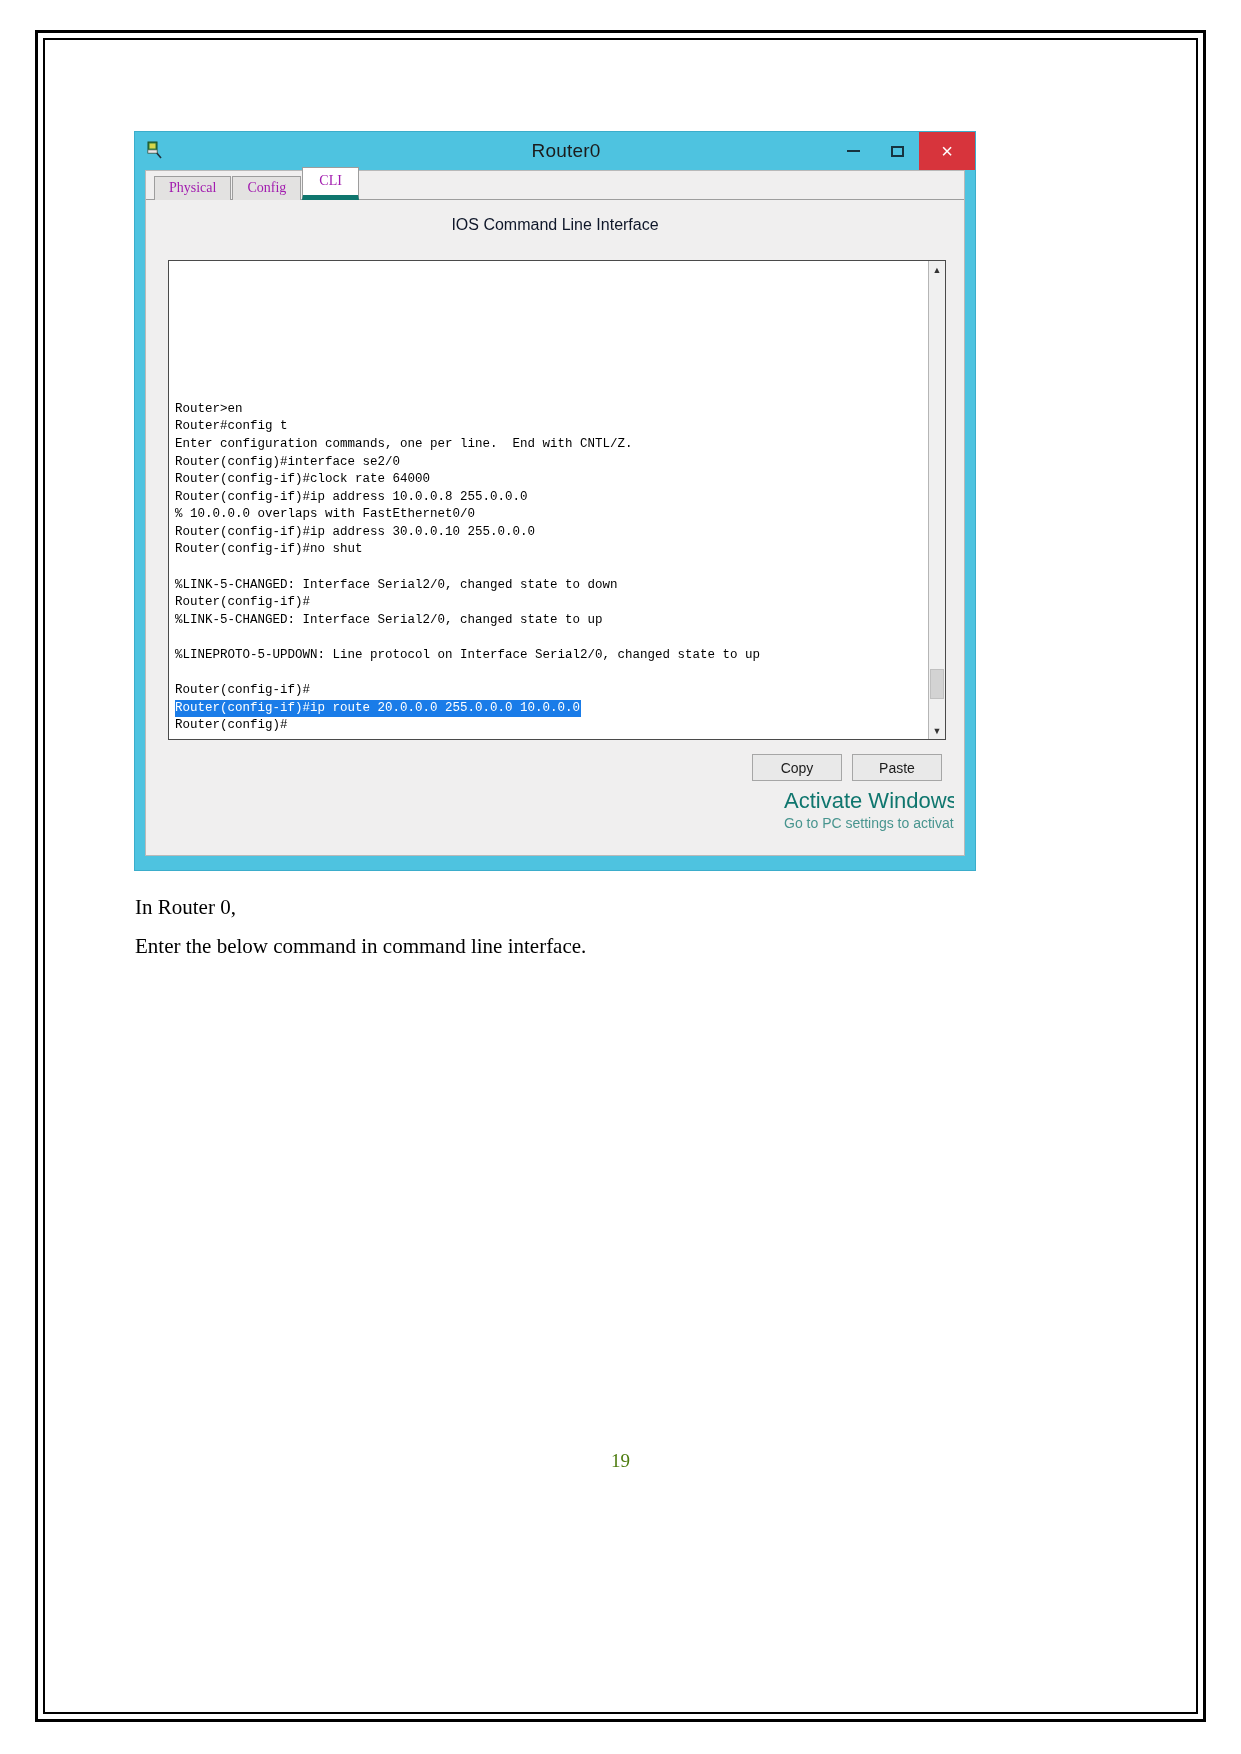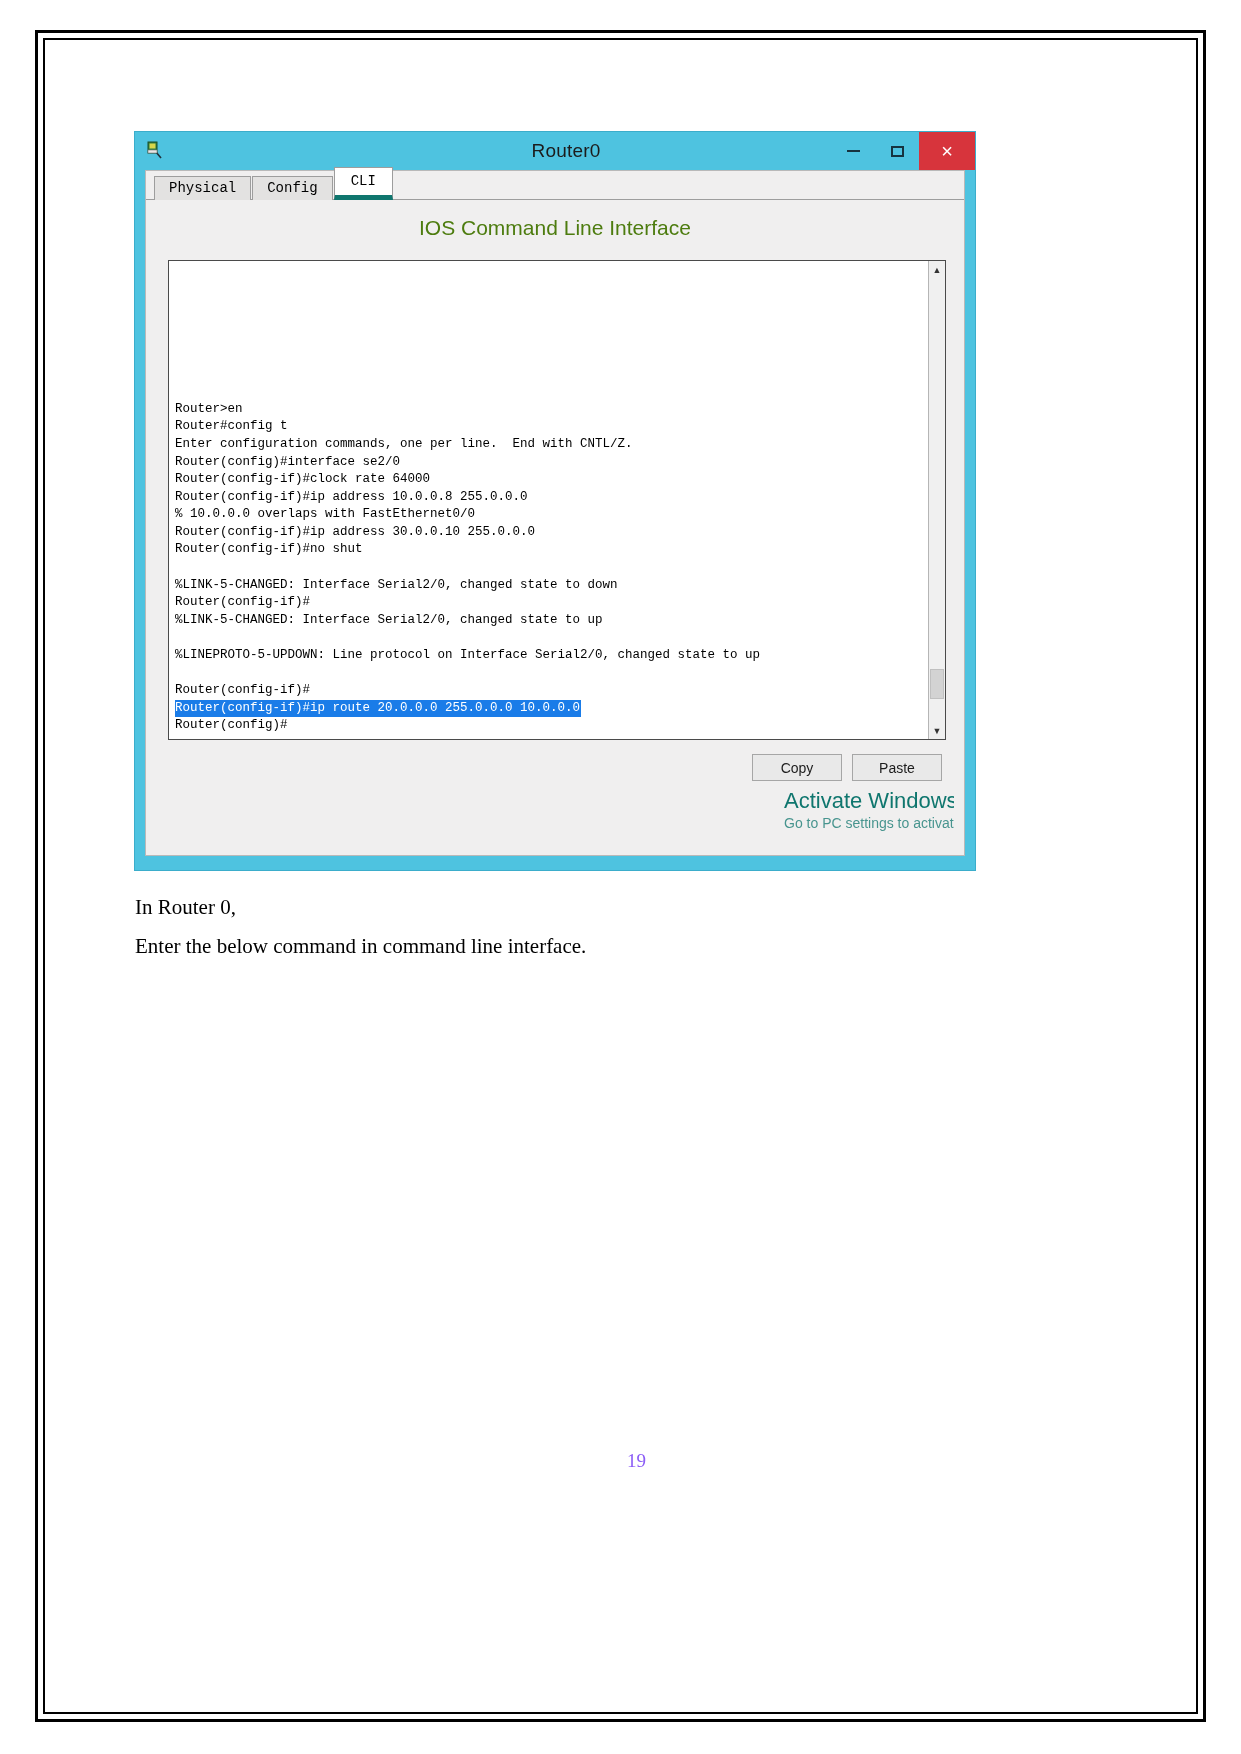--- a/index.html
+++ b/index.html
@@ -124,23 +124,23 @@
   .pt-tabstrip {
     height: 29px;
     background: #f0efef;
     display: flex;
     align-items: flex-end;
     padding-left: 8px;
     border-bottom: 1px solid #9d9d9d;
     box-sizing: border-box;
   }
   .pt-tab {
-    font-family: Liberation Mono, monospace;
+    font-family: Liberation Serif, serif;
     font-size: 14px;
-    color: #000000;
+    color: #a21caf;
     padding: 3px 14px 4px 14px;
     border: 1px solid #9d9d9d;
     border-bottom: none;
     background: #e3e2e1;
     margin-right: 1px;
     position: relative;
     top: 1px;
     cursor: default;
   }
   .pt-tab.active {
@@ -155,22 +155,22 @@
     position: absolute;
     left: 0; top: 29px;
     width: 818px;
     height: 655px;
     background: #f0efef;
   }
 
   .pt-heading {
     text-align: center;
     font-family: "Liberation Sans", sans-serif;
-    font-size: 21px;
-    color: #4d7c0f;
+    font-size: 16px;
+    color: #0f172a;
     padding-top: 16px;
     padding-bottom: 10px;
   }
 
   
   .terminal-wrap {
     position: absolute;
     left: 22px;
     top: 60px;
     width: 778px;
@@ -306,22 +306,21 @@
   }
 
   .page-number {
     position: absolute;
     left: 0;
     width: 1151px;
     top: 1410px;
     text-align: center;
     font-family: "Liberation Serif", serif;
     font-size: 19px;
-    color: #8b5cf6;
-    padding-left: 16px;
+    color: #4d7c0f;
   }
 </style>
 </head>
 <body>
 
 <div class="page-outer-border"></div>
 <div class="page-inner-border"></div>
 
 <div class="page-content">
 

